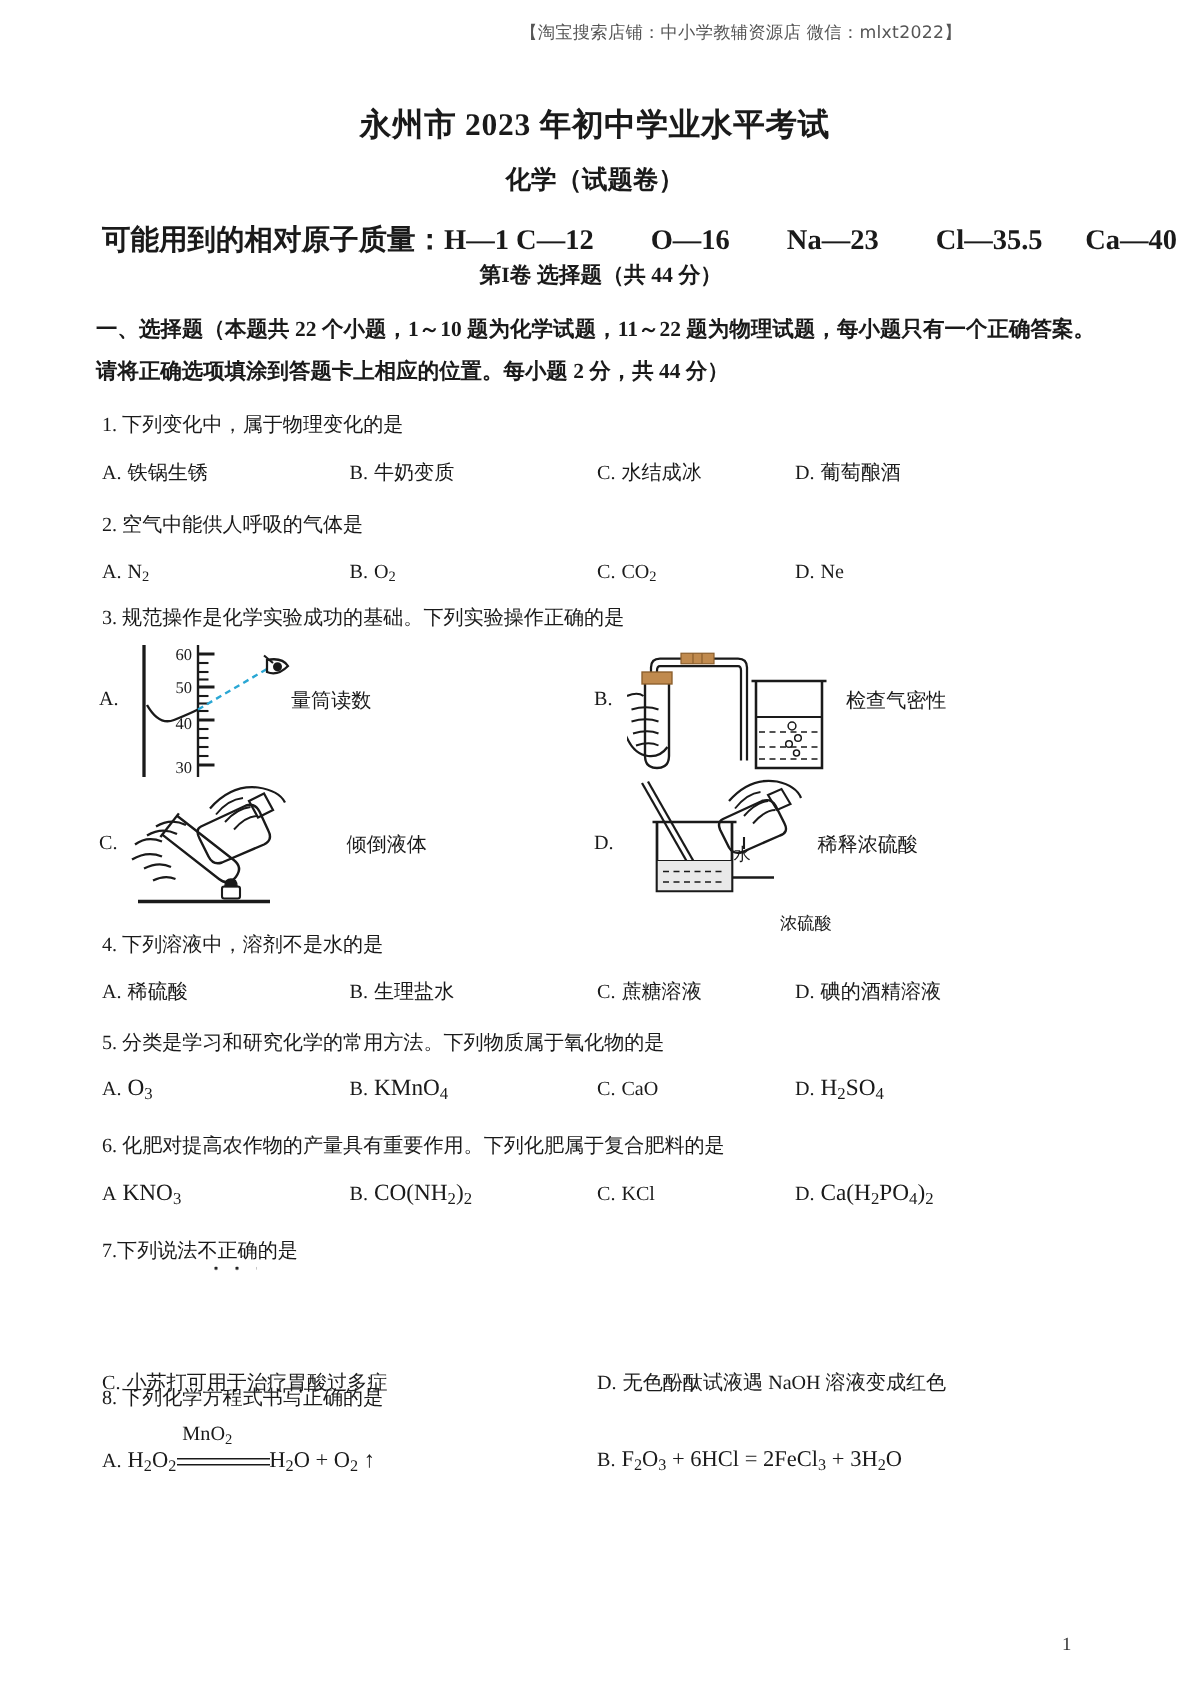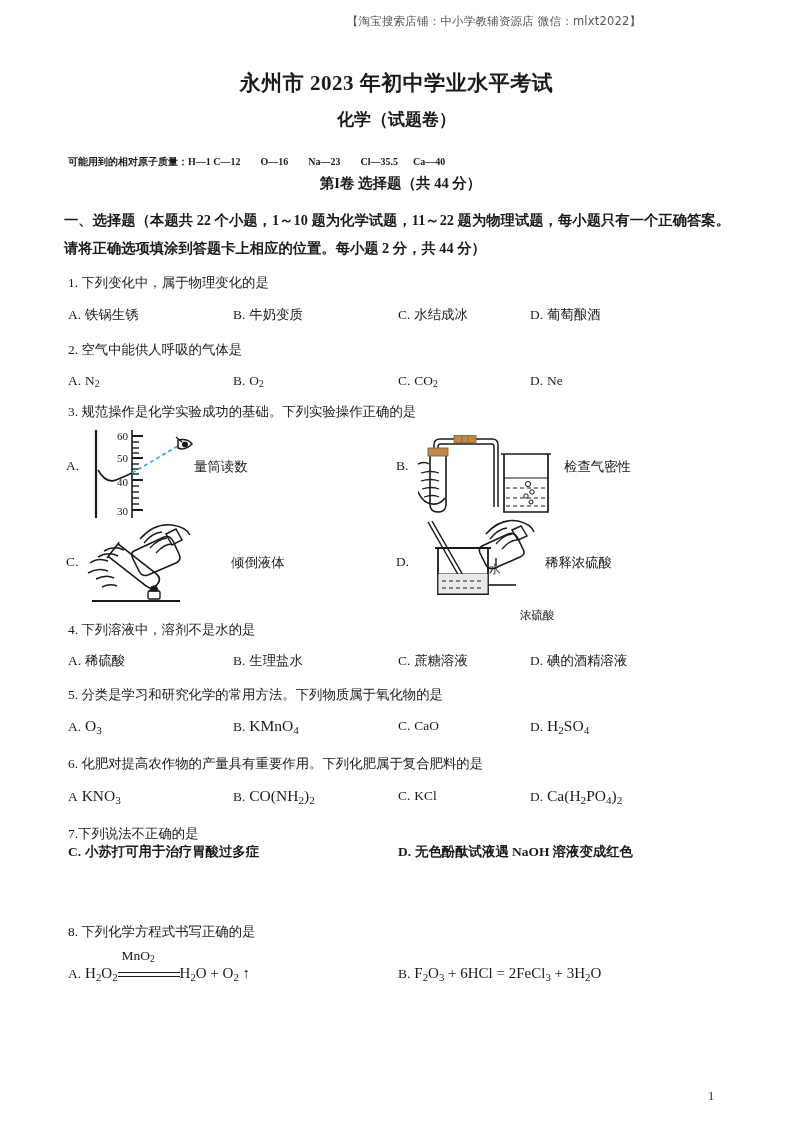--- a/index.html
+++ b/index.html
@@ -55,24 +55,23 @@
     width: 793px;
     text-align: center;
     font-size: 17px;
     font-weight: bold;
   }
   .atomic-line {
     position: absolute;
     top: 147px;
     left: 68px;
     width: 680px;
-    font-size: 10px;
+    font-size: 19px;
     font-weight: bold;
     white-space: pre;
-    margin-top: 8px;
   }
   .section-line {
     position: absolute;
     top: 174px;
     left: 0;
     width: 793px;
     text-align: center;
     font-size: 14.5px;
     font-weight: bold;
     padding-left: 8px;
@@ -458,21 +457,21 @@
       <span class="opt-lbl">C.</span><span>KCl</span>
     </div>
     <div class="opt c4">
       <span class="opt-lbl">D.</span><span class="bigform">Ca(H<sub>2</sub>PO<sub>4</sub>)<sub>2</sub></span>
     </div>
   </div>
 
   <div class="q-stem" style="top:825px;">
     <span>7.</span><span>下列说法</span><span class="dotemph">不正确</span><span>的是</span>
   </div>
-  <div class="opt-row" style="top:842px;font-weight:bold;">
+  <div class="opt-row" style="top:912px;">
     <div class="opt h1">
       <span class="opt-lbl">C.</span><span>小苏打可用于治疗胃酸过多症</span>
     </div>
     <div class="opt h2">
       <span class="opt-lbl">D.</span><span>无色酚酞试液遇 NaOH 溶液变成红色</span>
     </div>
   </div>
 
   <div class="q-stem" style="top:923px;">
     <span>8.</span>

